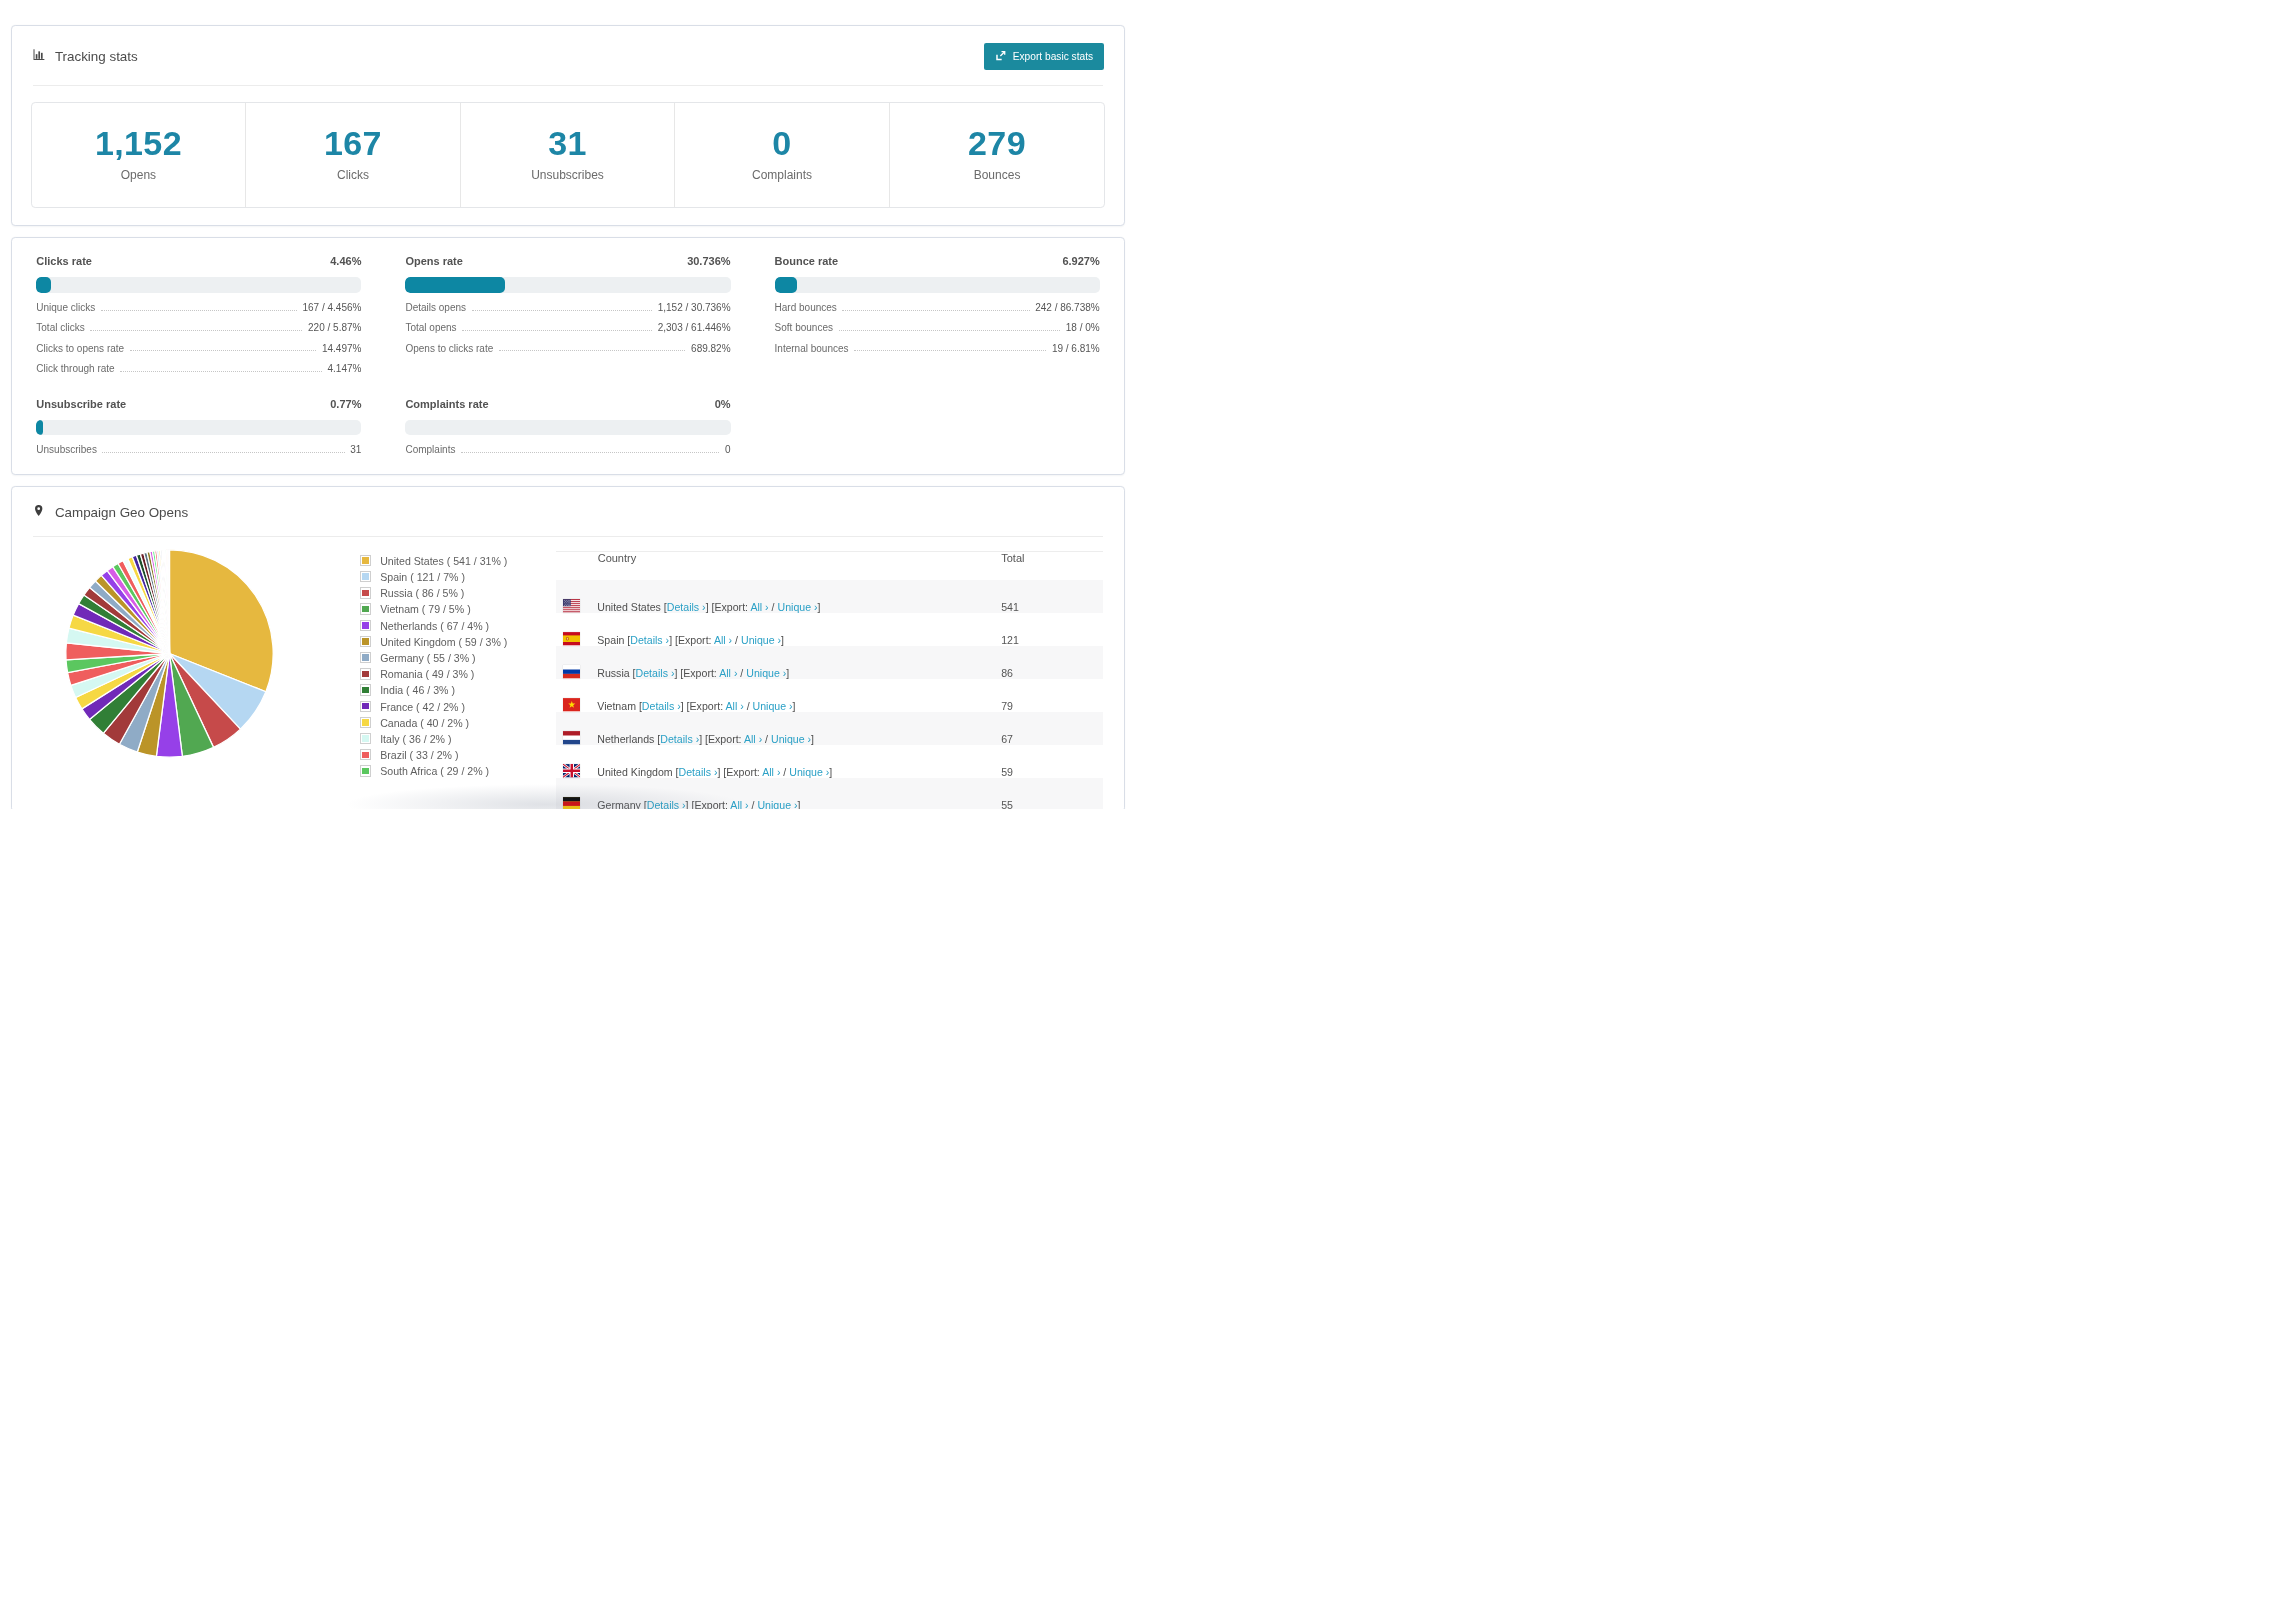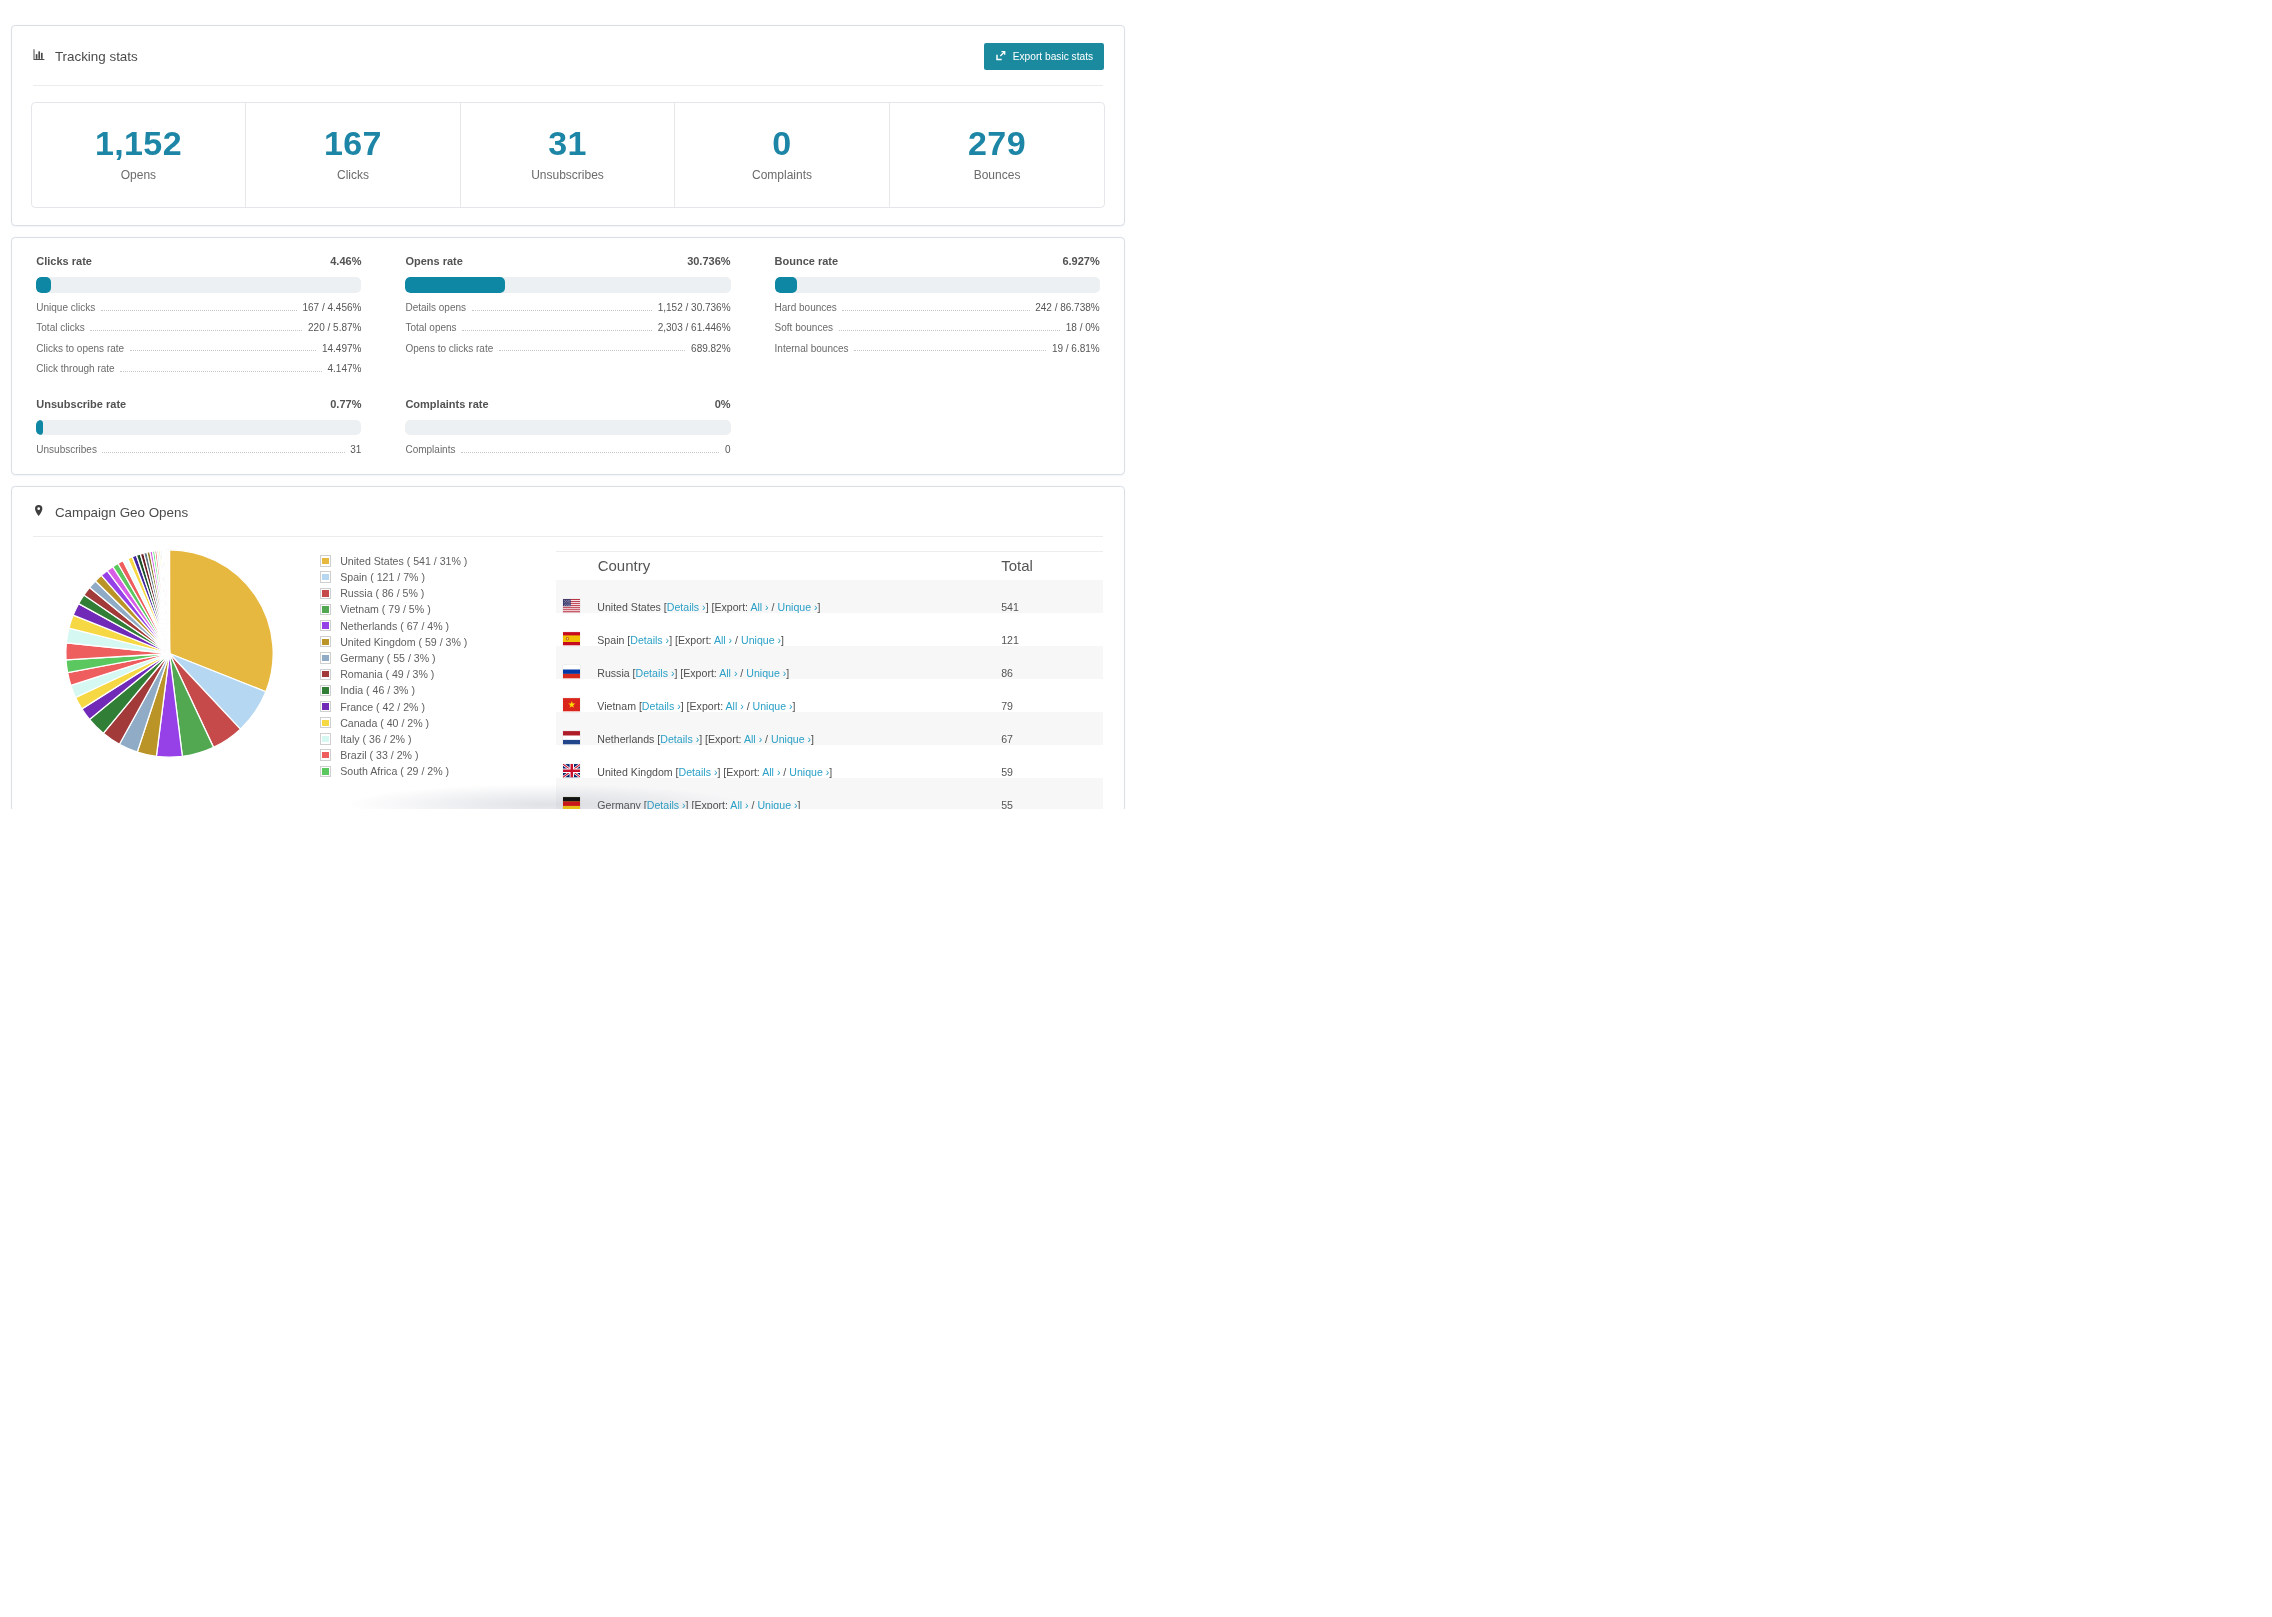--- a/index.html
+++ b/index.html
@@ -38,27 +38,27 @@
   .rate-row { display:flex; align-items:flex-end; margin-top:9.2px; font-size:10px; }
   .rr-label { color:#6b6b6b; white-space:nowrap; }
   .rr-leader { flex:1 1 auto; border-bottom:0.7px dotted #c6c6c6; margin:0 5.6px 2.1px; min-width:14px; }
   .rr-value { color:#565656; white-space:nowrap; }
 
   
   .card-geo { margin-top:11.3px; height:326px; overflow:hidden; }
   .geo-content { display:flex; align-items:flex-start; padding:0 21px 0 18.4px; }
   .pie-svg { width:213px; height:213px; margin:10px 0 0 32px; flex:none; }
   .legend { list-style:none; margin:18.4px 0 0 44px; width:236px; flex:none; }
-  .legend-item { display:flex; align-items:center; margin-bottom:4.2px; cursor:pointer; }
+  .legend-item { display:flex; margin-bottom:4.2px; cursor:pointer;margin-left:40px; }
   .swatch { width:11.3px; height:11.3px; border:0.7px solid #cfcfcf; background:#fff; padding:1.4px; margin-right:9.2px; flex:none; }
   .swatch-fill { display:block; width:100%; height:100%; }
   .legend-label { font-size:10.6px; color:#5f5f5f; white-space:nowrap; }
 
   .geo-table { flex:1 1 auto; margin-top:14px; border-top:0.7px solid #ededed; min-width:0; }
-  .geo-thead { display:flex; align-items:center; height:28px; font-size:15px; color:#555;
+  .geo-thead { display:flex; align-items:flex-start; height:28px; font-size:11px; color:#555;
                padding:0 8.5px 0 7px; }
   .th-country { margin-left:35px; }
   .th-total { margin-left:auto; width:93px; flex:none; }
   .geo-row { display:flex; align-items:flex-end; height:33px; padding:0 8.5px 0 7px; font-size:10.6px; color:#4f4f4f; }
   .geo-row.striped { background:#f7f7f8; }
   .flag { width:17.6px; height:13.4px; margin-right:17px; flex:none; box-shadow:0 0 0.7px rgba(0,0,0,.4); }
   .flag svg { width:100%; height:100%; display:block; }
   .geo-name { flex:1 1 auto; white-space:nowrap; overflow:hidden; }
   .geo-link { color:#2aa0c6; text-decoration:none; }
   .geo-total { width:93px; flex:none; color:#555; }

